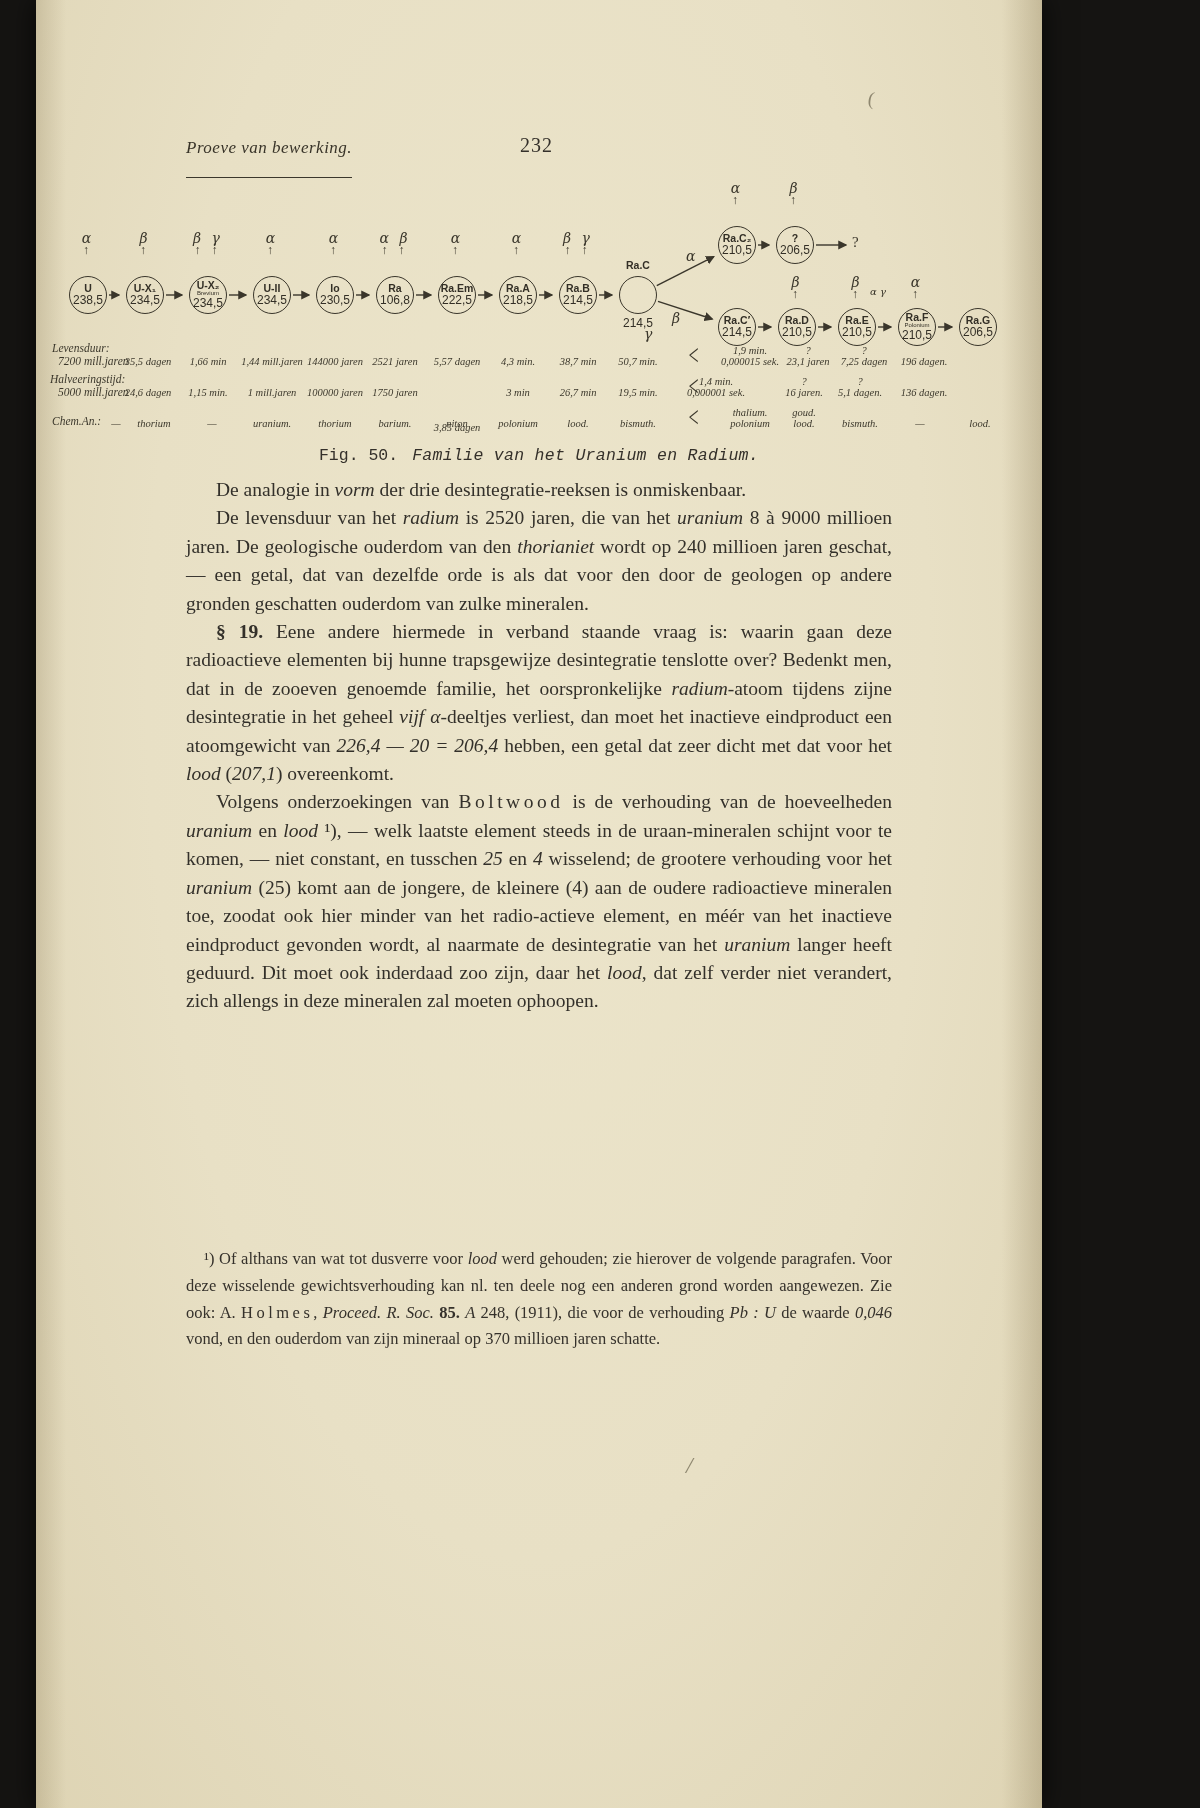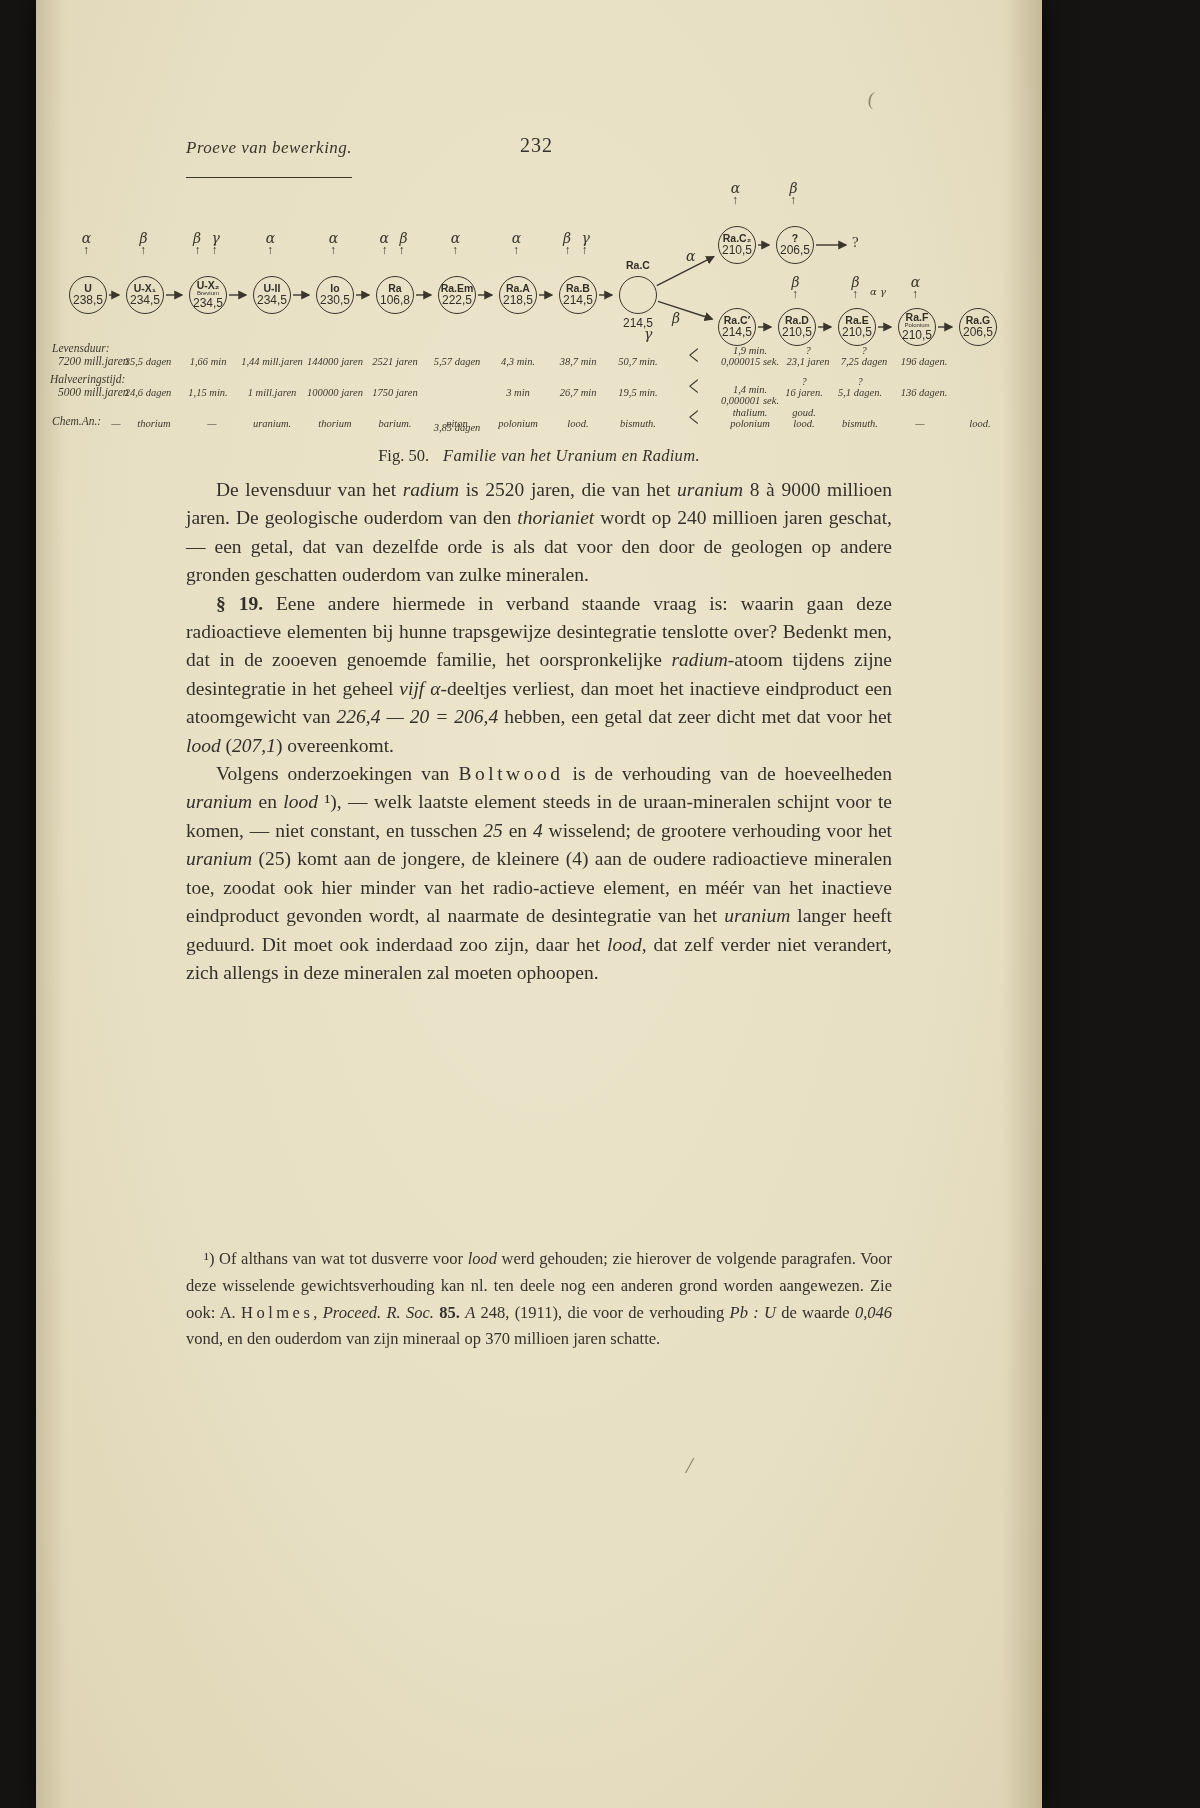--- a/index.html
+++ b/index.html
@@ -44,21 +44,21 @@
   .ffloat.small{font-size:10px;}
   .flabel{position:absolute;font-style:italic;font-size:11.5px;color:#3c382c;white-space:nowrap;}
   .fcell{
     position:absolute;width:96px;text-align:center;font-style:italic;
     font-size:10.5px;line-height:11px;color:#3c382c;white-space:nowrap;
   }
   .fbrace{
     position:absolute;font-size:20px;color:#3c382c;
     transform:scale(.9,1.5);transform-origin:center;
   }
-  .fcaption{position:absolute;top:256px;left:0;width:100%;text-align:center;font-size:16.5px;color:#34302a;}
+  .fcaption{position:absolute;top:256px;left:0;width:100%;text-align:center;font-size:16.5px;color:#34302a;font-family:Liberation Mono, monospace;}
   .fcaption .pref{margin-right:14px;}
   .fcaption .ital{font-style:italic;letter-spacing:.3px;}
 
   
   .body-text{
     position:absolute;left:150px;top:476px;width:706px;
     font-size:19.5px;line-height:28.4px;text-align:justify;color:#33302a;
   }
   .body-text p{margin:0;text-indent:30px;}
   .body-text p.cont{text-align-last:justify;}
@@ -309,21 +309,21 @@
       <div class="fcell" style="left: 434px; top: 197px;">
         <div>3 min</div>
       </div>
       <div class="fcell" style="left: 494px; top: 197px;">
         <div>26,7 min</div>
       </div>
       <div class="fcell" style="left: 554px; top: 197px;">
         <div>19,5 min.</div>
       </div>
       <div class="fbrace" style="left: 652px; top: 185px;">&lt;</div>
-      <div class="fcell" style="left: 666px; top: 186px; margin-top: 8px;">
+      <div class="fcell" style="left: 632px; top: 186px;">
         <div>1,4 min.</div>
         <div>0,000001 sek.</div>
       </div>
       <div class="fcell" style="left: 720px; top: 186px;">
         <div>?</div>
         <div>16 jaren.</div>
       </div>
       <div class="fcell" style="left: 776px; top: 186px;">
         <div>?</div>
         <div>5,1 dagen.</div>
@@ -376,20 +376,21 @@
       </div>
       <div class="fcell" style="left: 836px; top: 228px;">
         <div>—</div>
       </div>
       <div class="fcell" style="left: 896px; top: 228px;">
         <div>lood.</div>
       </div>
     </div>
 
   <div class="body-text">
+    <p>De analogie in <i>vorm</i> der drie desintegratie-reeksen is onmiskenbaar.</p>
     <p>De levensduur van het <i>radium</i> is 2520 jaren, die van het <i>uranium</i> 8 à 9000 millioen jaren. De geologische ouderdom van den <i>thorianiet</i> wordt op 240 millioen jaren geschat, — een getal, dat van dezelfde orde is als dat voor den door de geologen op andere gronden geschatten ouderdom van zulke mineralen.</p>
     <p><b>§ 19.</b> Eene andere hiermede in verband staande vraag is: waarin gaan deze radioactieve elementen bij hunne trapsgewijze desintegratie tenslotte over? Bedenkt men, dat in de zooeven genoemde familie, het oorspronkelijke <i>radium</i>-atoom tijdens zijne desintegratie in het geheel <i>vijf α</i>-deeltjes verliest, dan moet het inactieve eindproduct een atoomgewicht van <i>226,4 — 20 = 206,4</i> hebben, een getal dat zeer dicht met dat voor het <i>lood</i> (<i>207,1</i>) overeenkomt.</p>
     <p>Volgens onderzoekingen van <span class="lsp">Boltwood</span> is de verhouding van de hoeveelheden <i>uranium</i> en <i>lood</i> ¹), — welk laatste element steeds in de uraan-mineralen schijnt voor te komen, — niet constant, en tusschen <i>25</i> en <i>4</i> wisselend; de grootere verhouding voor het <i>uranium</i> (25) komt aan de jongere, de kleinere (4) aan de oudere radioactieve mineralen toe, zoodat ook hier minder van het radio-actieve element, en méér van het inactieve eindproduct gevonden wordt, al naarmate de desintegratie van het <i>uranium</i> langer heeft geduurd. Dit moet ook inderdaad zoo zijn, daar het <i>lood</i>, dat zelf verder niet verandert, zich allengs in deze mineralen zal moeten ophoopen.</p>
   </div>
 
   <div class="footnote">
     <p>¹) Of althans van wat tot dusverre voor <i>lood</i> werd gehouden; zie hierover de volgende paragrafen. Voor deze wisselende gewichtsverhouding kan nl. ten deele nog een anderen grond worden aangewezen. Zie ook: A. <span class="lsp">Holmes</span>, <i>Proceed. R. Soc.</i> <b>85.</b> <i>A</i> 248, (1911), die voor de verhouding <i>Pb : U</i> de waarde <i>0,046</i> vond, en den ouderdom van zijn mineraal op 370 millioen jaren schatte.</p>
   </div>
 
   <div class="stray mark1">(</div>

